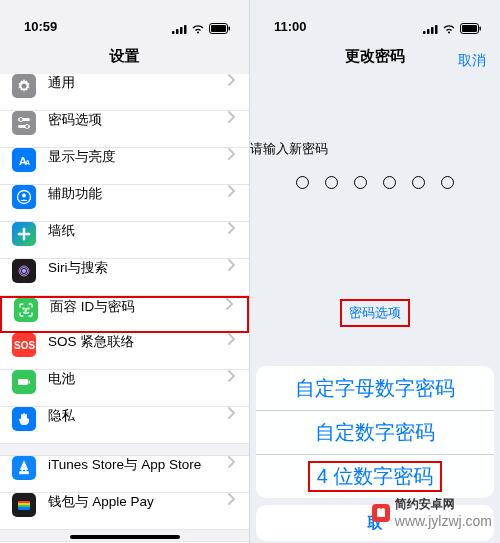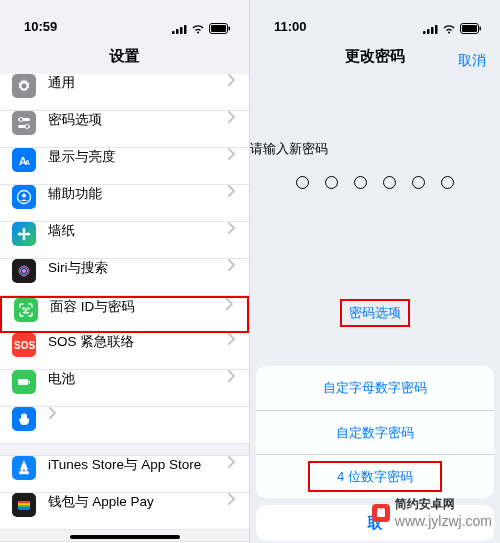--- a/index.html
+++ b/index.html
@@ -41,21 +41,21 @@
     
     .prompt { text-align: left; margin-top: 66px; font-size: 13px; color: #000; }
     .dots { display: flex; justify-content: center; gap: 16px; margin-top: 18px; }
     .dot { width: 13px; height: 13px; border: 1px solid #000; border-radius: 50%; }
     
     .opt-link { text-align: center; margin-top: 110px; display:inline-block; position:relative; left:50%; transform:translateX(-50%);}
     .opt-link span { font-size: 13px; color: #007aff; border: 2px solid #e40000; padding: 3px 7px; display: inline-block; }
     
     .sheet { position: absolute; bottom: 0; left: 6px; right: 6px; }
     .sheet-main { background: rgba(255,255,255,0.95); border-radius: 10px; overflow: hidden; margin-bottom: 7px; }
-    .sheet-row { height: 44px; display: flex; align-items: center; justify-content: center; font-size: 13px; color: #007aff; border-top: 1px solid #d1d1d3; position: relative; }
+    .sheet-row { height: 44px; display: flex; align-items: center; justify-content: center; font-size: 20px; color: #007aff; border-top: 1px solid #d1d1d3; position: relative; }
     .sheet-row:first-child { border-top: none; }
     .sheet-row.hl::after { content:""; position:absolute; left:52px; right:52px; top:6px; bottom:6px; border:2px solid #e40000; }
     .sheet-cancel { background: #fff; border-radius: 10px; height: 36px; display: flex; align-items: center; justify-content: center; font-size: 15px; font-weight: 600; color: #007aff; margin-bottom: 2px; overflow:hidden; }
     
     .watermark { position: absolute; right: 8px; bottom: 14px; display: flex; align-items: center; gap: 5px; font-size: 12px; margin-left: 48px; }
     .wm-ico { width: 18px; height: 18px; background: #e33; border-radius: 4px; display: flex; align-items: center; justify-content: center; }
     .wm-t { font-weight: 600; color: #333; font-size:12px; }
     .wm-s { color: #888; font-size: 14px; }
   </style>
 </head>
@@ -201,20 +201,21 @@
           <span class="chev"><svg width="8" height="12" viewBox="0 0 8 12">
               <path d="M2 1l5 5-5 5" stroke="#c3c3c5" stroke-width="1.8" fill="none" stroke-linecap="round"></path>
             </svg></span>
         </div>
         <div class="row">
           <span class="ico ic-blue">
             <svg width="16" height="16" viewBox="0 0 16 16">
               <path fill="#fff" d="M5 7V4a1 1 0 012 0V3a1 1 0 012 0v1a1 1 0 012 0v4a1 1 0 012 1v1c0 2-1.5 4-4 4H7c-2 0-3-2-3-3l-1-2c0-1 1-1.5 2-1z"></path>
             </svg>
           </span>
+          <span class="lbl">隐私</span>
           <span class="chev"><svg width="8" height="12" viewBox="0 0 8 12">
               <path d="M2 1l5 5-5 5" stroke="#c3c3c5" stroke-width="1.8" fill="none" stroke-linecap="round"></path>
             </svg></span>
         </div>
       </div>
     <div class="group-gap"></div>
     <div class="list" id="list-b">
         <div class="row">
           <span class="ico ic-as">
             <svg width="16" height="16" viewBox="0 0 16 16">

